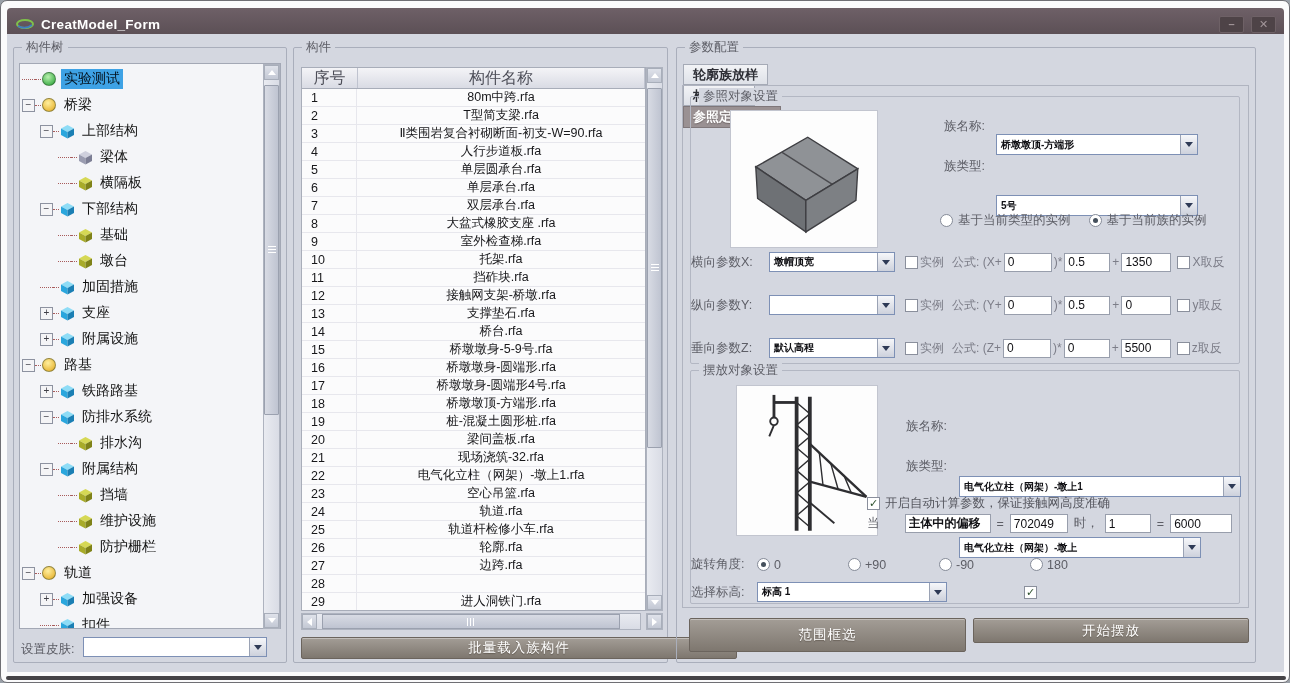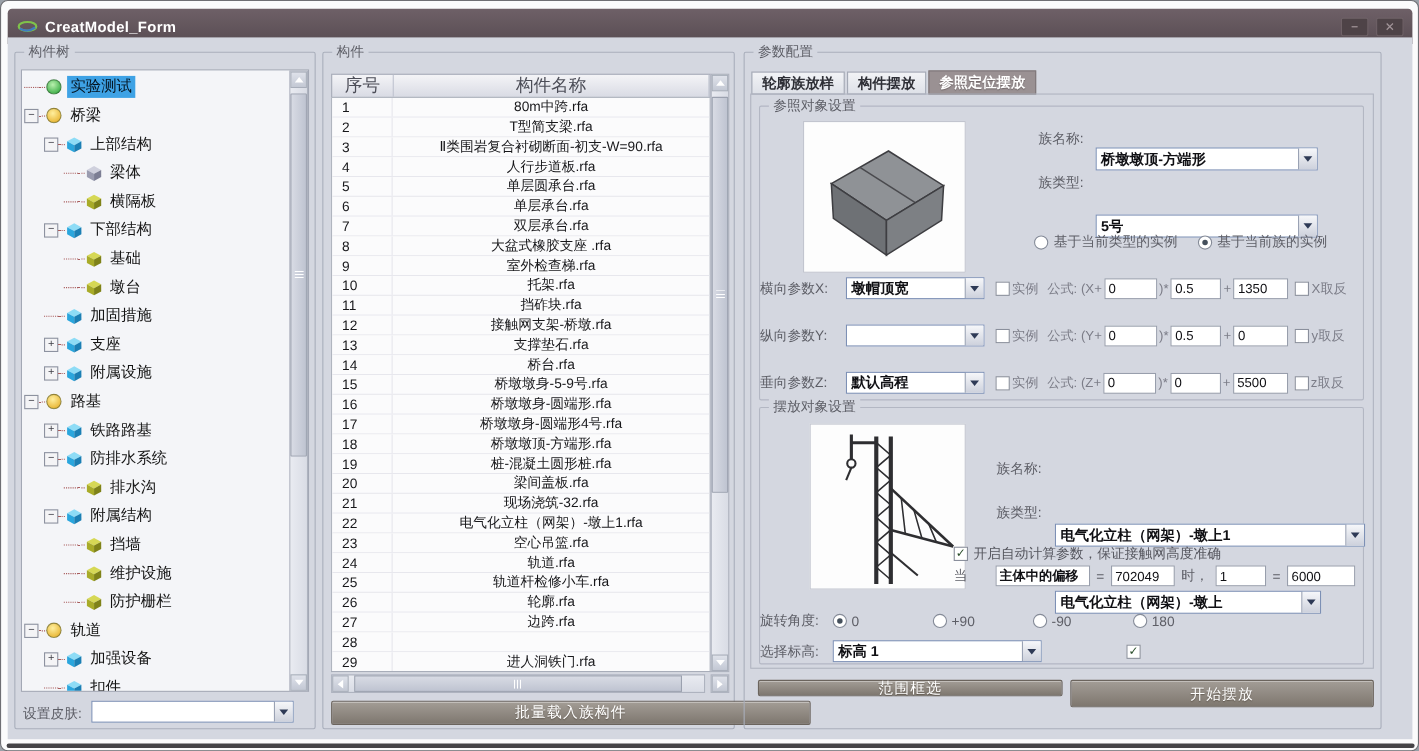--- a/index.html
+++ b/index.html
@@ -45,21 +45,21 @@
   .tri-left{width:0;height:0;border-top:4px solid transparent;border-bottom:4px solid transparent;border-right:5px solid #fff;}
   .tri-right{width:0;height:0;border-top:4px solid transparent;border-bottom:4px solid transparent;border-left:5px solid #fff;}
   .vthumb{position:absolute;left:0;width:15px;background:linear-gradient(90deg,#d8dbe4,#bfc4d1);border:1px solid #9ba1af;border-radius:1px;}
   .vthumb::after{content:"";position:absolute;left:3px;top:50%;margin-top:-4px;width:8px;height:8px;background:repeating-linear-gradient(#fff 0 1px,transparent 1px 3px);}
   .hscroll{position:absolute;height:17px;background:linear-gradient(#e9ebf1,#d9dce5);border:1px solid #aeb3bf;}
   .hthumb{position:absolute;top:0;height:15px;background:linear-gradient(#d8dbe4,#bfc4d1);border:1px solid #9ba1af;}
   .hthumb::after{content:"";position:absolute;top:3px;left:50%;margin-left:-4px;width:8px;height:8px;background:repeating-linear-gradient(90deg,#fff 0 1px,transparent 1px 3px);}
 
   
   .combo{background:#fff;border:1px solid #7d90b5;height:21px;display:flex;align-items:center;position:relative;}
-  .combo-text{flex:1;font-size:13px;font-weight:bold;color:#101014;padding:0 4px;white-space:nowrap;overflow:hidden;}
+  .combo-text{flex:1;font-size:10px;font-weight:bold;color:#101014;padding:0 4px;white-space:nowrap;overflow:hidden;}
   .combo-btn{width:17px;height:100%;background:linear-gradient(#f6f7fa,#cdd1dc);border-left:1px solid #9aa2b4;display:flex;align-items:center;justify-content:center;}
   .combo-arrow{width:0;height:0;border-left:4px solid transparent;border-right:4px solid transparent;border-top:5px solid #2e3a56;}
   .txt{height:19px;border:1px solid #989eac;background:#fff;font-size:12px;font-family:inherit;padding:0 3px;color:#101014;}
   .cb{width:13px;height:13px;background:#fff;border:1px solid #8a8f9c;display:inline-flex;align-items:center;justify-content:center;flex:0 0 13px;}
   .cb.checked::after{content:"✓";font-size:11px;font-weight:bold;color:#2b4f2b;line-height:1;}
   .radio{width:13px;height:13px;border-radius:50%;background:#fff;border:1px solid #858b98;display:inline-flex;align-items:center;justify-content:center;flex:0 0 13px;}
   .radio.on::after{content:"";width:5px;height:5px;border-radius:50%;background:#45505c;}
   .lbl{font-size:12.5px;color:#5d5e66;white-space:nowrap;}
   .flabel{font-size:12px;color:#7c7d88;white-space:nowrap;}
 
@@ -68,21 +68,21 @@
   .th{display:flex;align-items:center;justify-content:center;border-right:1px solid #bfc3cf;}
   .tbl-body{position:absolute;left:300px;top:88px;width:345px;height:522px;background:#fff;border:1px solid #a8adb9;border-top:none;overflow:hidden;}
   .trow{height:18px;display:flex;font-size:12.5px;color:#17171a;background:#fbfbfc;border-bottom:1px solid #e7e7ed;}
   .td-n{width:55px;flex:0 0 55px;padding-left:9px;display:flex;align-items:center;border-right:1px solid #e7e7ed;}
   .td-name{flex:1;display:flex;align-items:center;justify-content:center;white-space:nowrap;overflow:hidden;}
 
   
   .btn-brown{position:absolute;background:linear-gradient(#a39d96,#7e776f);border:1px solid #6b645d;border-radius:2px;color:#fff;font-size:13.5px;display:flex;align-items:center;justify-content:center;letter-spacing:1px;text-shadow:0 1px 1px rgba(60,50,40,.5);box-shadow:inset 0 1px 0 rgba(255,255,255,.35);}
 
   
-  .tabs{position:absolute;left:682px;top:63px;display:flex;align-items:flex-end;}
+  .tabs{position:absolute;left:682px;top:63px;display:flex;align-items:flex-start;flex-direction:column;}
   .tab{height:21px;padding:0 9px;display:flex;align-items:center;font-size:13px;font-weight:bold;color:#2e2f36;background:linear-gradient(#f2f3f6,#dee1e8);border:1px solid #a5aab6;margin-right:2px;}
   .tab.active{background:#9a9193;border-color:#7f777a;color:#fff;height:22px;text-shadow:0 1px 1px rgba(70,60,60,.5);}
   .tabpage{position:absolute;left:681px;top:84px;width:567px;height:523px;border:1px solid #b0b4c0;}
 
   .img-box{position:absolute;background:#fdfdfd;border:1px solid #c2c5cf;display:flex;align-items:center;justify-content:center;}
   .param-row{position:absolute;display:flex;align-items:center;gap:2px;height:22px;}
   .row-flex{position:absolute;display:flex;align-items:center;}
 </style>
 </head>
 <body>
@@ -730,17 +730,17 @@
     <span class="lbl" style="width:66px">选择标高:</span>
     <div class="combo" style="width:190px;height:20px">
       <span class="combo-text">标高 1</span>
       <span class="combo-btn">
           <span class="combo-arrow"></span>
         </span>
     </div>
     <span class="cb checked" style="margin-left:77px"></span>
   </div>
 
-  <div class="btn-brown" style="left:688px;top:617px;width:277px;height:15px">范围框选</div>
+  <div class="btn-brown" style="left:688px;top:617px;width:277px;height:34px">范围框选</div>
   <div class="btn-brown" style="left:972px;top:617px;width:276px;height:25px">开始摆放</div>
 
   <div class="bottom-strip"></div>
 </div>
 
 </body></html>

